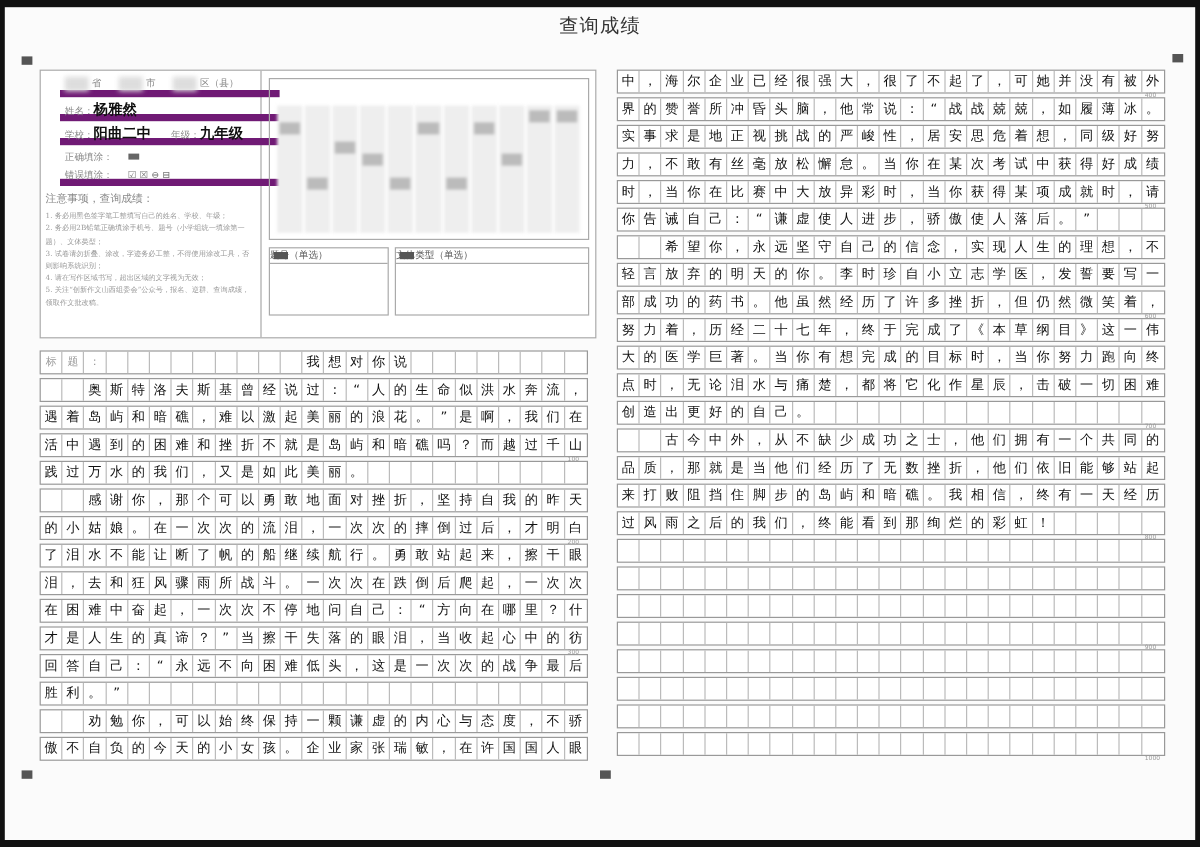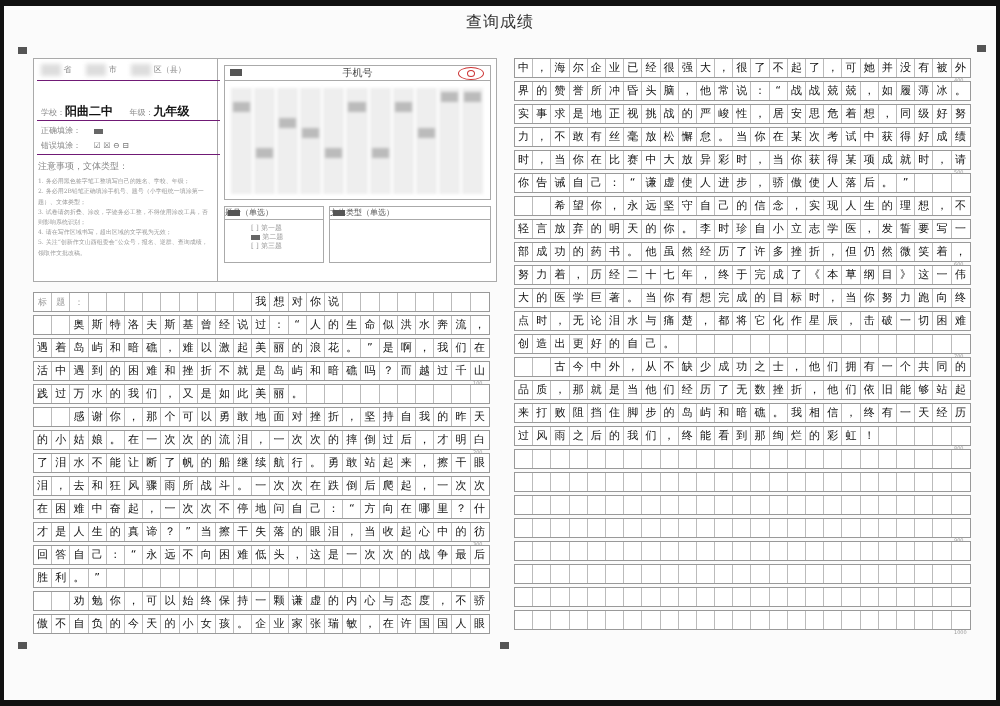--- a/index.html
+++ b/index.html
@@ -2,21 +2,21 @@
 <html><head>
 <meta charset="utf-8">
 <style>
   html,body{margin:0;padding:0;}
   body{width:1000px;height:706px;background:#111;position:relative;overflow:hidden;font-family:"DejaVu Serif",serif;}
   .sheet{position:absolute;left:4px;top:6px;width:992px;height:694px;background:#fbfbfb;}
   .title{position:absolute;left:0;top:12px;width:1000px;text-align:center;font-family:"DejaVu Sans",sans-serif;font-size:16px;color:#333;letter-spacing:1px;}
   .reg{position:absolute;width:9px;height:7px;background:#555;}
   .infobox{position:absolute;left:33px;top:58px;width:462px;height:222px;border:1px solid #aaa;background:#fff;}
   .leftcol{position:absolute;left:0;top:0;width:183px;height:100%;border-right:1px solid #aaa;}
-  .row{position:absolute;left:3px;width:183px;border-bottom:1px solid #701a75;font-size:8px;color:#888;box-sizing:border-box;padding-left:4px;}
+  .row{position:absolute;left:16px;width:183px;border-bottom:6px solid #701a75;font-size:8px;color:#888;box-sizing:border-box;padding-left:4px;}
   .hw{font-family:"DejaVu Sans",sans-serif;color:#111;font-size:12px;font-weight:bold;}
   .blur{display:inline-block;width:20px;height:12px;background:#ddd;filter:blur(2px);vertical-align:middle;}
   .notes{position:absolute;left:0;top:96px;width:183px;padding:4px;box-sizing:border-box;font-size:6px;color:#999;line-height:1.7;}
   .notes .nt{font-size:9px;color:#888;margin-bottom:2px;}
   .phone{position:absolute;left:190px;top:6px;width:265px;height:133px;border:1px solid #aaa;}
   .phone .hdr{height:14px;border-bottom:1px solid #aaa;text-align:center;font-size:10px;color:#444;position:relative;}
   .phone .hdr .blk{position:absolute;left:5px;top:3px;width:12px;height:7px;background:#555;}
   .logo{position:absolute;right:6px;top:1px;width:26px;height:13px;border:1.5px solid #c33;border-radius:50%;box-sizing:border-box;}
   .logo:after{content:"";position:absolute;left:8px;top:2px;width:6px;height:5px;border:1px solid #c33;border-radius:50%;}
   .pcols{position:absolute;left:6px;top:22px;width:252px;height:106px;display:flex;gap:2px;}
@@ -48,44 +48,42 @@
 <div class="infobox">
   <div class="leftcol">
     <div class="row" style="top:0;height:22px;line-height:22px;">
       <span class="blur"></span>
       <span>省</span>
       <span class="blur" style="margin-left:12px"></span>
       <span>市</span>
       <span class="blur" style="margin-left:12px"></span>
       <span>区（县）</span>
     </div>
+    <div class="row" style="top:22px;height:20px;line-height:20px;">
+      <span>姓名：</span><span class="hw">杨雅然</span>
+    </div>
     <div class="row" style="top:62px;height:34px;line-height:15px;padding-top:2px;">
       <div><span>正确填涂：</span> <span class="mark" style="margin-left:10px"></span></div>
       <div><span>错误填涂：</span> <span style="margin-left:10px;color:#777;font-size:8px;">☑ ☒ ⊖ ⊟</span></div>
     </div>
     <div class="row" style="top:42px;height:20px;line-height:20px;">
       <span>学校：</span><span class="hw">阳曲二中</span>
       <span style="margin-left:14px">年级：</span><span class="hw">九年级</span>
     </div>
     <div class="notes">
-      <div class="nt">注意事项，文体类型：</div>
+      <div class="nt">注意事项，查询成绩：</div>
       <div>1. 务必用黑色签字笔工整填写自己的姓名、学校、年级；</div>
       <div>2. 务必用2B铅笔正确填涂手机号、题号（小学组统一填涂第一题）、文体类型；</div>
       <div>3. 试卷请勿折叠、涂改，字迹务必工整，不得使用涂改工具，否则影响系统识别；</div>
       <div>4. 请在写作区域书写，超出区域的文字视为无效；</div>
       <div>5. 关注“创新作文山西组委会”公众号，报名、逆群、查询成绩，领取作文批改稿。</div>
     </div>
   </div>
 
   <div class="phone">
-    <div class="hdr">
-      <span class="blk"></span>
-      <span>手机号</span>
-      <span class="logo"></span>
-    </div>
     <div class="pcols">
       <div class="pcol">
           <span style="top:14px"></span>
         </div>
       <div class="pcol">
           <span style="top:60px"></span>
         </div>
       <div class="pcol">
           <span style="top:30px"></span>
         </div>
@@ -111,25 +109,20 @@
           <span style="top:4px"></span>
         </div>
       <div class="pcol">
           <span style="top:4px"></span>
         </div>
     </div>
   </div>
 
   <div class="opt" style="left:190px;width:98px;">
     <div class="oh"><span class="blk"></span><span>题号（单选）</span></div>
-    <div class="optlist" style="padding-left:26px;">
-      <div>[ ] <span>第一题</span></div>
-      <div><span class="mark"></span> <span>第二题</span></div>
-      <div>[ ] <span>第三题</span></div>
-    </div>
   </div>
 
   <div class="opt" style="left:295px;width:160px;font-family:Liberation Serif, serif;">
     <div class="oh"><span class="blk"></span><span>文体类型（单选）</span></div>
   </div>
 </div>
 
 <div class="grid" id="leftgrid" style="left:33px;top:292px;width:457px;">
     <div class="grow" style="top: 0px; width: 457px;">
       <div class="cell lab">标</div>

